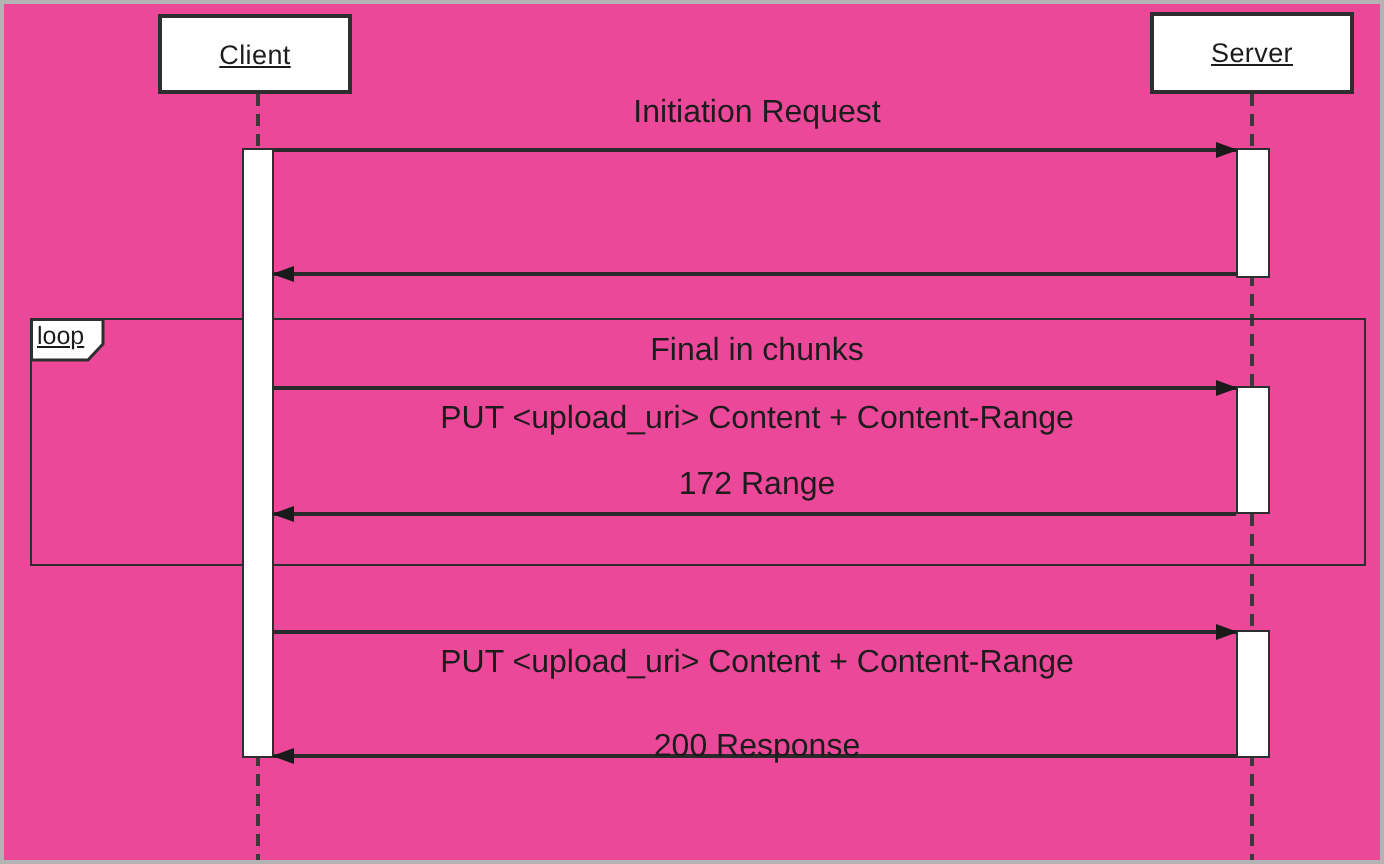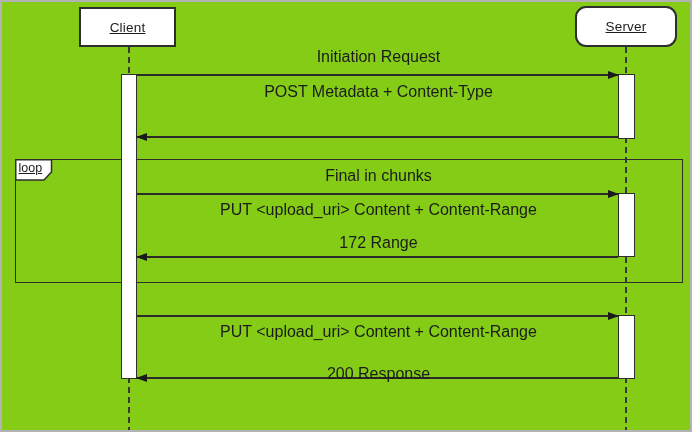--- a/index.html
+++ b/index.html
@@ -1,20 +1,20 @@
 <!DOCTYPE html>
 <html><head>
 <meta charset="utf-8">
 <style>
   html,body{margin:0;padding:0;background:#ffffff;}
   .frame{
     position:relative;
     width:692px;height:432px;
     box-sizing:border-box;
-    background:#84cc16;
+    background:#ec4899;
     border:2px solid #b3b3b3;
     overflow:hidden;
     font-family:"Liberation Sans", sans-serif;
     color:#1c1c1c;
   }
   .actor-box{
     position:absolute;
     box-sizing:border-box;
     border:2px solid #2e2e2e;
     background:#ffffff;
@@ -87,21 +87,21 @@
 <body>
 
 <div class="frame">
 
   <div class="lifeline" style="left:126px;top:45px;height:386px;"></div>
   <div class="lifeline" style="left:623px;top:45px;height:386px;"></div>
 
   <div class="actor-box" style="left:77px;top:5px;width:97px;height:40px;">
     <span class="actor-label">Client</span>
   </div>
-  <div class="actor-box" style="left:573px;top:4px;width:102px;height:41px;border-radius:11px;">
+  <div class="actor-box" style="left:573px;top:4px;width:102px;height:41px;">
     <span class="actor-label">Server</span>
   </div>
 
   <div class="loop-box" style="left:13px;top:157px;width:668px;height:124px;">
     <div class="loop-tag">
       <svg width="38" height="22" viewBox="0 0 38 22">
         <polygon points="0.75,0.75 36.5,0.75 36.5,13 29,21 0.75,21" fill="#ffffff" stroke="#2e2e2e" stroke-width="1.5"></polygon>
       </svg>
       <span class="loop-text">loop</span>
     </div>
@@ -127,21 +127,20 @@
     </div>
 
   <div class="arrow to-server" style="left:135px;top:313px;width:481px;">
       <span class="head"></span>
     </div>
   <div class="arrow to-client" style="left:135px;top:375px;width:481px;">
       <span class="head"></span>
     </div>
 
   <div class="msg" style="top:46px;">Initiation Request</div>
-  <div class="msg" style="top:81px;">POST Metadata + Content-Type</div>
 
   <div class="msg" style="top:165px;">Final in chunks</div>
   <div class="msg" style="top:199px;">PUT &lt;upload_uri&gt; Content + Content-Range</div>
   <div class="msg" style="top:232px;">172 Range</div>
 
   <div class="msg" style="top:321px;">PUT &lt;upload_uri&gt; Content + Content-Range</div>
   <div class="msg" style="top:363px;">200 Response</div>
 
 </div>
 

